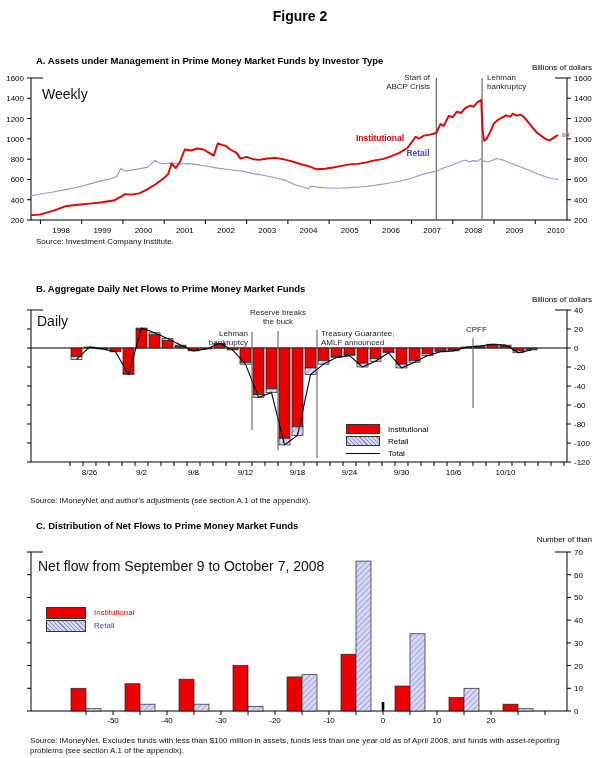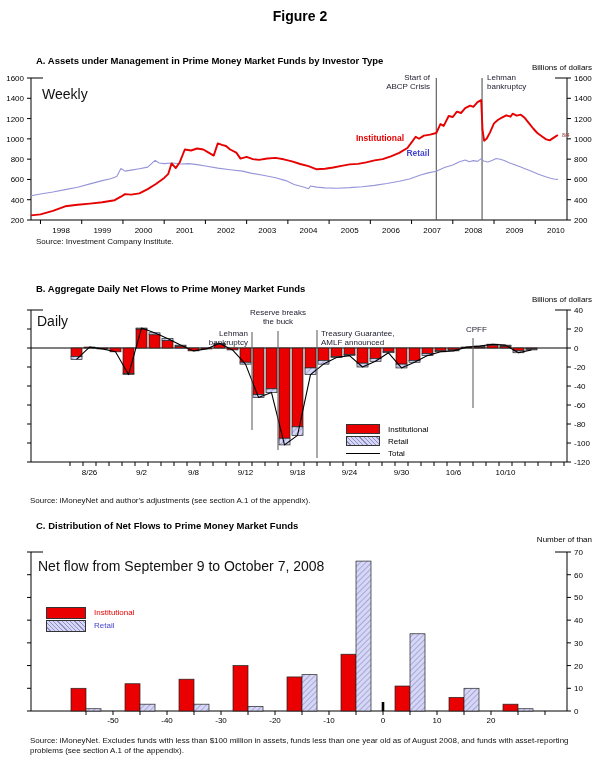--- a/index.html
+++ b/index.html
@@ -369,15 +369,15 @@
   <div class="abs legend" style="left:46px;top:606px;">
     <div class="legrow" style="height:13px;">
       <span class="swC sw-red"></span>
       <span class="leglab" style="color:#e60000;">Institutional</span>
     </div>
     <div class="legrow" style="height:13px;">
       <span class="swC sw-hatch"></span>
       <span class="leglab" style="color:#4444cc;">Retail</span>
     </div>
   </div>
-  <div class="abs src" style="left:30px;top:736px;width:558px;">Source: iMoneyNet. Excludes funds with less than $100 million in assets, funds less than one year old as of August 2008, and funds with asset-reporting problems (see section A.1 of the appendix).</div>
+  <div class="abs src" style="left:30px;top:736px;width:558px;">Source: iMoneyNet. Excludes funds with less than $100 million in assets, funds less than one year old as of April 2008, and funds with asset-reporting problems (see section A.1 of the appendix).</div>
 
 </div>
 
 </body></html>

